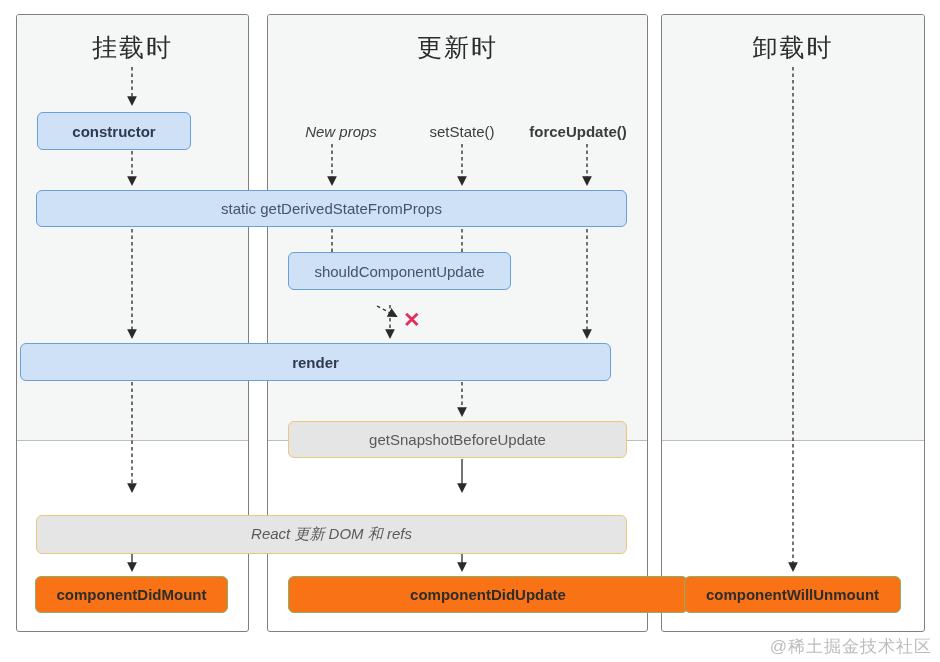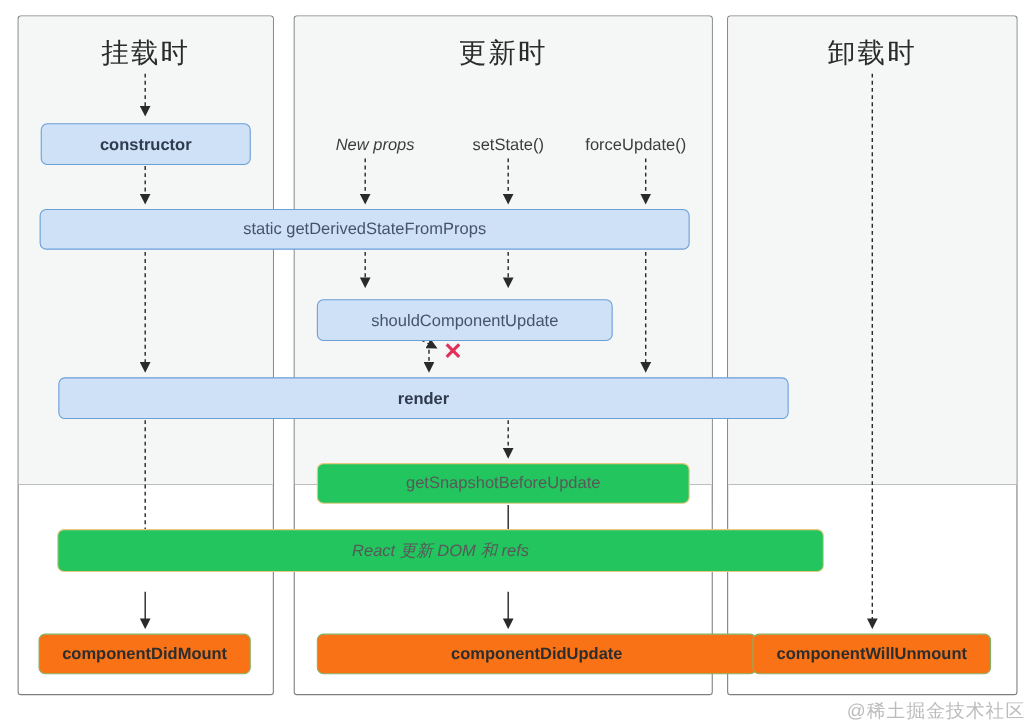--- a/index.html
+++ b/index.html
@@ -20,21 +20,21 @@
     position:absolute; text-align:center; font-size:25px; color:#2b2b2b;
     letter-spacing:2px; top:31px;
   }
   .arrows { position:absolute; left:0; top:0; pointer-events:none; }
   .node {
     position:absolute; box-sizing:border-box; border-radius:6px;
     font-size:15px; display:flex; align-items:center; justify-content:center;
     white-space:nowrap;
   }
   .blue   { background:#cee1f6; border:1px solid #6b9fd8; }
-  .yellow { background:#22c55e; border:1px solid #e9c97e; }
+  .yellow { background:#e5e5e5; border:1px solid #e9c97e; }
   .green  { background:#f97316; border:1px solid #84b368; }
   .bold-dark { font-weight:bold; color:#2e3a4e; }
   .green .bold-dark, .bold-green-text { font-weight:bold; color:#2d2d2d; }
   .reg-blue { color:#44546a; }
   .reg-gray { color:#595959; }
   .it { font-style:italic; }
   .trigger {
     position:absolute; font-size:15px; color:#3c3c3c; text-align:center;
     width:130px; top:123px;
   }
@@ -61,21 +61,21 @@
   <div class="panel" style="left:661px; width:264px;">
     <div class="grayzone"></div>
   </div>
 
   <div class="title" style="left:16px;  width:233px;">挂载时</div>
   <div class="title" style="left:267px; width:381px;">更新时</div>
   <div class="title" style="left:661px; width:264px;font-family:Liberation Serif, serif;">卸载时</div>
 
   <div class="trigger it" style="left:276px;">New props</div>
   <div class="trigger" style="left:397px;">setState()</div>
-  <div class="trigger" style="left:513px;">forceUpdate()</div>
+  <div class="trigger" style="left:513px;font-weight:bold;">forceUpdate()</div>
 
   <svg class="arrows" width="940" height="662" viewBox="0 0 940 662">
     <defs>
       <marker id="ah" viewBox="0 0 10 10" refX="8" refY="5" markerWidth="7.5" markerHeight="7.5" orient="auto-start-reverse">
         <path d="M0,0 L10,5 L0,10 z" fill="#2a2a2a"></path>
       </marker>
     </defs>
 
     <line x1="132" y1="67" x2="132" y2="104" stroke="#2a2a2a" stroke-width="1.3" stroke-dasharray="3.5 3" marker-end="url(#ah)"></line>
     <line x1="132" y1="151" x2="132" y2="184" stroke="#2a2a2a" stroke-width="1.3" stroke-dasharray="3.5 3" marker-end="url(#ah)"></line>
@@ -94,26 +94,26 @@
     <line x1="390" y1="305" x2="390" y2="337" stroke="#2a2a2a" stroke-width="1.3" stroke-dasharray="3.5 3" marker-end="url(#ah)"></line>
     <line x1="377" y1="306" x2="396" y2="316" stroke="#2a2a2a" stroke-width="1.3" stroke-dasharray="3.5 3" marker-end="url(#ah)"></line>
 
     <line x1="462" y1="382" x2="462" y2="415" stroke="#2a2a2a" stroke-width="1.3" stroke-dasharray="3.5 3" marker-end="url(#ah)"></line>
     <line x1="462" y1="459" x2="462" y2="491" stroke="#2a2a2a" stroke-width="1.3" marker-end="url(#ah)"></line>
     <line x1="462" y1="538" x2="462" y2="570" stroke="#2a2a2a" stroke-width="1.3" marker-end="url(#ah)"></line>
 
     <line x1="793" y1="67" x2="793" y2="570" stroke="#2a2a2a" stroke-width="1.3" stroke-dasharray="3.5 3" marker-end="url(#ah)"></line>
   </svg>
 
-  <div class="node blue bold-dark" style="left:37px;  top:112px; width:191px; height:38px;">constructor</div>
+  <div class="node blue bold-dark" style="left:37px;  top:112px; width:154px; height:38px;">constructor</div>
   <div class="node blue reg-blue" style="left:36px;  top:190px; width:591px; height:37px;">static getDerivedStateFromProps</div>
-  <div class="node blue reg-blue" style="left:288px; top:272px; width:269px; height:38px;">shouldComponentUpdate</div>
-  <div class="node blue bold-dark" style="left:53px;  top:343px; width:664px; height:38px;">render</div>
+  <div class="node blue reg-blue" style="left:288px; top:252px; width:223px; height:38px;">shouldComponentUpdate</div>
+  <div class="node blue bold-dark" style="left:20px;  top:343px; width:591px; height:38px;">render</div>
   <div class="node yellow reg-gray" style="left:288px; top:421px; width:339px; height:37px;">getSnapshotBeforeUpdate</div>
-  <div class="node yellow reg-gray it" style="left:36px; top:481px; width:697px; height:39px;margin-left:16px;">React 更新 DOM 和 refs</div>
+  <div class="node yellow reg-gray it" style="left:36px; top:515px; width:591px; height:39px;">React 更新 DOM 和 refs</div>
   <div class="node green bold-green-text" style="left:35px;  top:576px; width:193px; height:37px;">componentDidMount</div>
   <div class="node green bold-green-text" style="left:288px; top:576px; width:400px; height:37px;">componentDidUpdate</div>
   <div class="node green bold-green-text" style="left:684px; top:576px; width:217px; height:37px;text-align:right;">componentWillUnmount</div>
 
   <div class="xmark">✕</div>
 
   <div class="watermark">@稀土掘金技术社区</div>
 
 </div>
 

